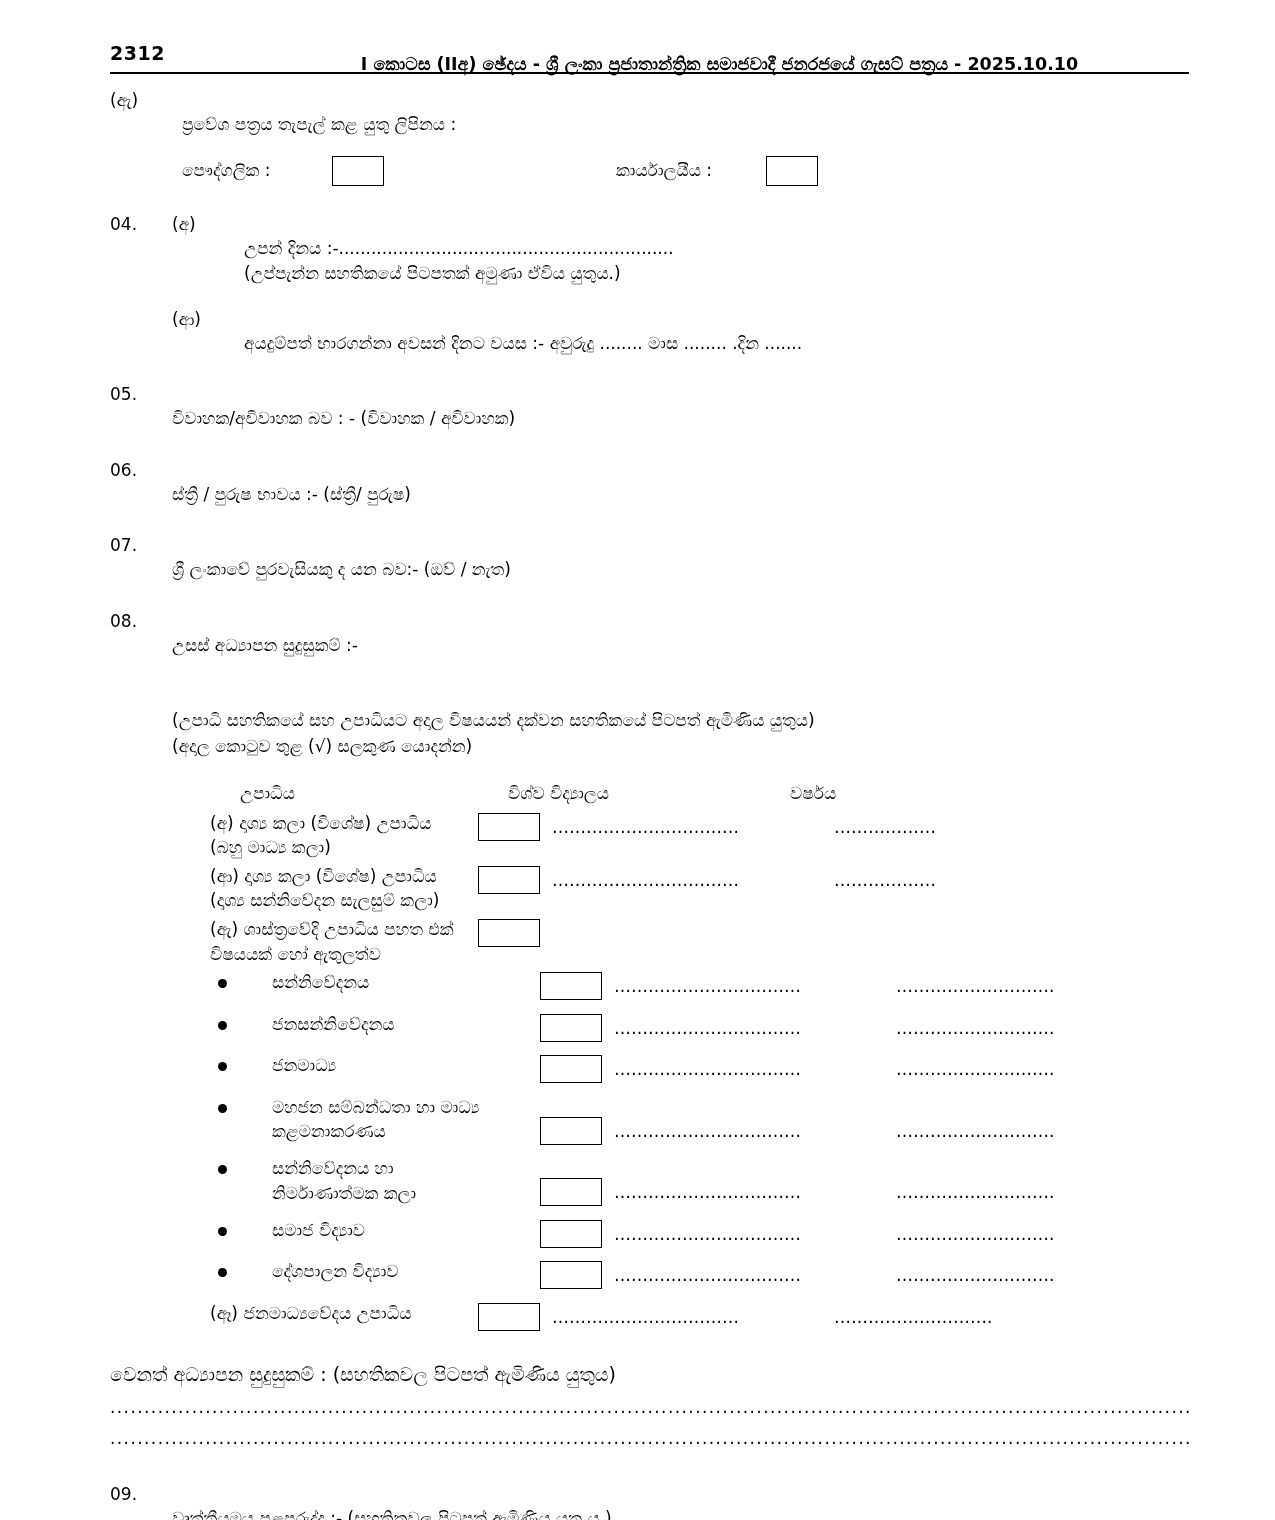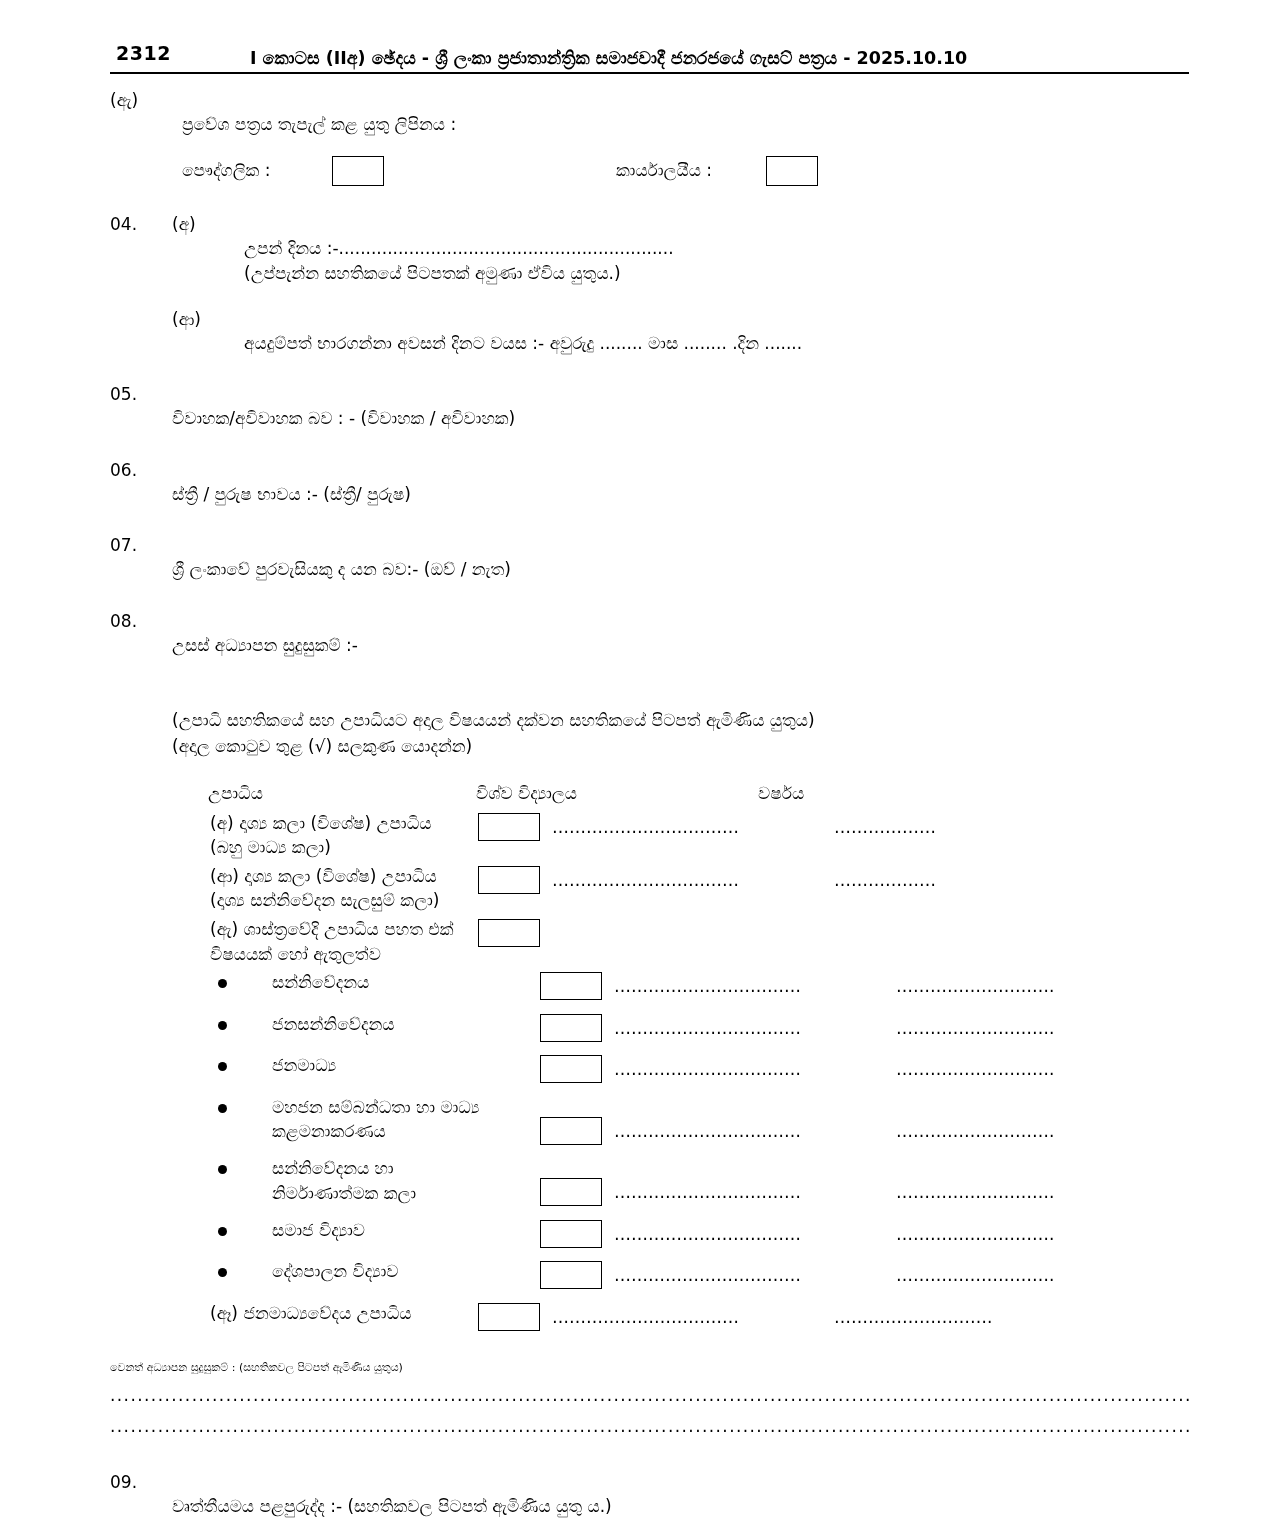--- a/index.html
+++ b/index.html
@@ -24,32 +24,32 @@
   }
 
   
   .header {
     position: relative;
     margin: 38px 86px 0 110px;
     height: 38px;
   }
   .page-num {
     position: absolute;
-    left: 6px;
+    left: 0;
     top: 4px;
     font-size: 19px;
     font-weight: 700;
     letter-spacing: .5px;
   }
   .header-title {
     position: absolute;
     left: 140px;
     right: 0;
-    top: 10px;
-    text-align: left;
+    top: 16px;
+    text-align: center;
     font-size: 17.5px;
     font-weight: 700;
     white-space: nowrap;
   }
   .header-rule {
     position: absolute;
     left: 0;
     right: 0;
     top: 34px;
     border-bottom: 2px solid #000;
@@ -116,21 +116,21 @@
   
   .qual {
     margin-top: 22px;
     padding-left: 72px;
   }
   .qual-head {
     display: flex;
     font-size: 17px;
     padding-left: 26px;
   }
-  .qh-deg { width: 268px; }
+  .qh-deg { width: 268px; margin-left: 32px; }
   .qh-uni { width: 282px; }
   .qh-year { width: 120px; }
 
   .qline {
     display: flex;
     align-items: flex-start;
     margin-top: 4px;
   }
   .q-label {
     width: 296px;
@@ -382,21 +382,21 @@
           <span class="sub-line">(ඈ) ජනමාධ්‍යවේදය උපාධිය</span>
         </div>
         <div class="q-box"><span class="box-sm"></span></div>
         <div class="q-uni">……………………………</div>
         <div class="q-year">……………………….</div>
       </div>
 
     </div>
 
     <div style="margin-top:22px">
-      <div style="font-size:11px">වෙනත් අධ්‍යාපන සුදුසුකම් :  (සහතිකවල පිටපත් ඇමිණිය යුතුය)</div>
+      <div style="font-size:19px">වෙනත් අධ්‍යාපන සුදුසුකම් :  (සහතිකවල පිටපත් ඇමිණිය යුතුය)</div>
       <div class="long-dots">............................................................................................................................................................................................................</div>
       <div class="long-dots">......................................................................................................................................................................................................</div>
     </div>
 
     <div class="row mt-30">
       <div class="num">09.</div>
       <div class="txt">වෘත්තීයමය පළපුරුද්ද :-  (සහතිකවල පිටපත් ඇමිණිය යුතු ය.)</div>
     </div>
 
     <table class="exp">

